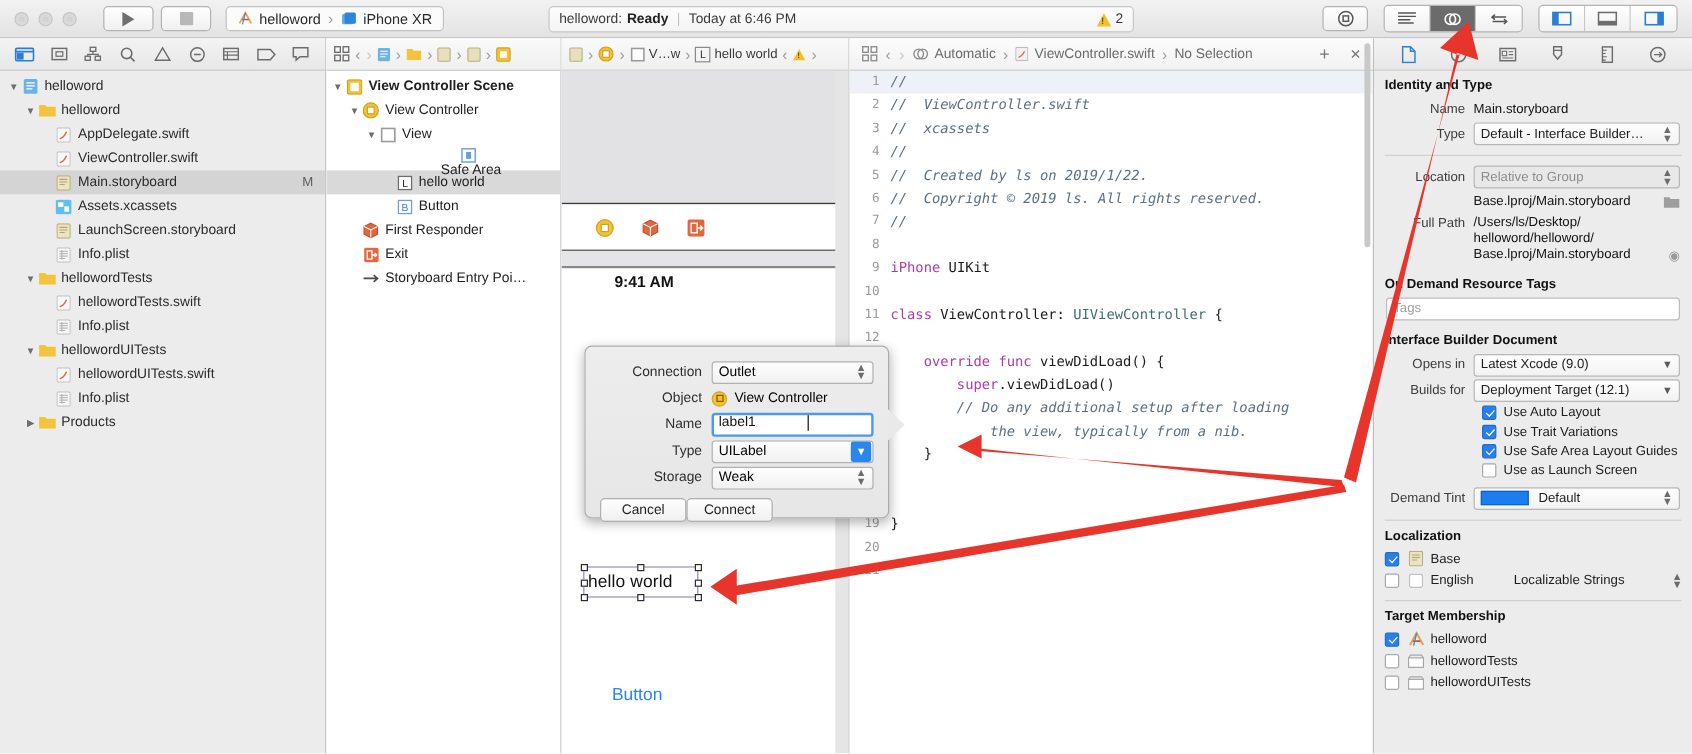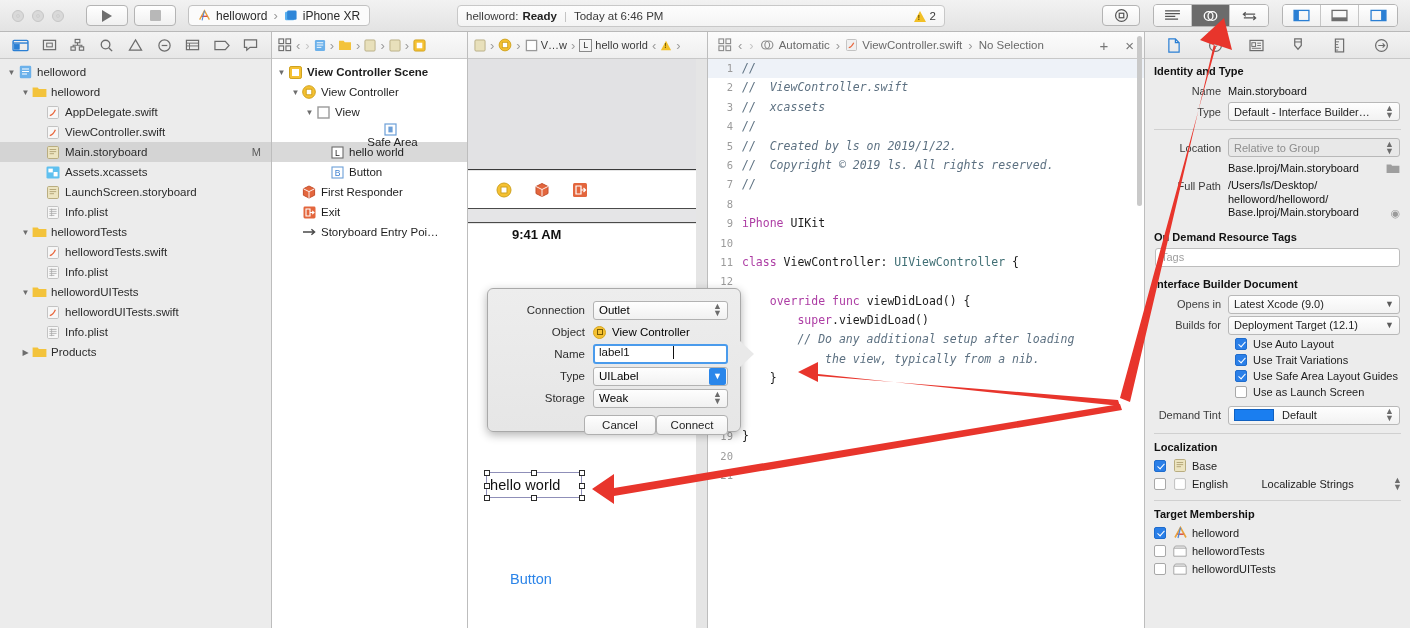--- a/index.html
+++ b/index.html
@@ -197,21 +197,21 @@
           padding: 0 5px; font-size: 11.5px; }
   .cfield { flex: 1; height: 20px; background: #fff; border: 2px solid #4a9bec; border-radius: 3px;
             display: flex; align-items: flex-start; padding: 0 4px; font-size: 11.5px; color: #111; gap: 42px; }
   .caret { width: 1px; height: 13px; background: #111; margin-left: 1px; }
   .blue-chev { margin-left: auto; width: 17px; height: 17px; background: #2a86ea; border-radius: 2px;
                display: flex; align-items: center; justify-content: center; color: #fff; font-size: 9px;
                margin-right: -4px; }
   .obj-ico { width: 13px; height: 13px; border-radius: 50%; background: #f5c132;
              border: 1px solid #d4a520; display: flex; align-items: center; justify-content: center; flex: none; }
   .obj-ico i { width: 6px; height: 6px; border: 1.3px solid #7a5c00; display: block; }
-  .dlg-btns { display: flex; align-items: center; justify-content: flex-end;
+  .dlg-btns { display: flex; align-items: center; justify-content: flex-start;
               padding: 6px 12px 0 12px; }
   .dbtn { height: 20px; min-width: 72px; border: 1px solid #b0b0b0; border-radius: 4px;
           background: linear-gradient(#fefefe,#f0f0f0); display: flex; align-items: center;
           justify-content: center; font-size: 11.5px; color: #1e1e1e; }
   .dlg-tail { position: absolute; right: -14px; top: 52px; width: 0; height: 0;
               border-top: 13px solid transparent; border-bottom: 13px solid transparent;
               border-left: 14px solid #e9e9e9; }
 
   
   .ann { position: absolute; inset: 0; pointer-events: none; z-index: 60; }

